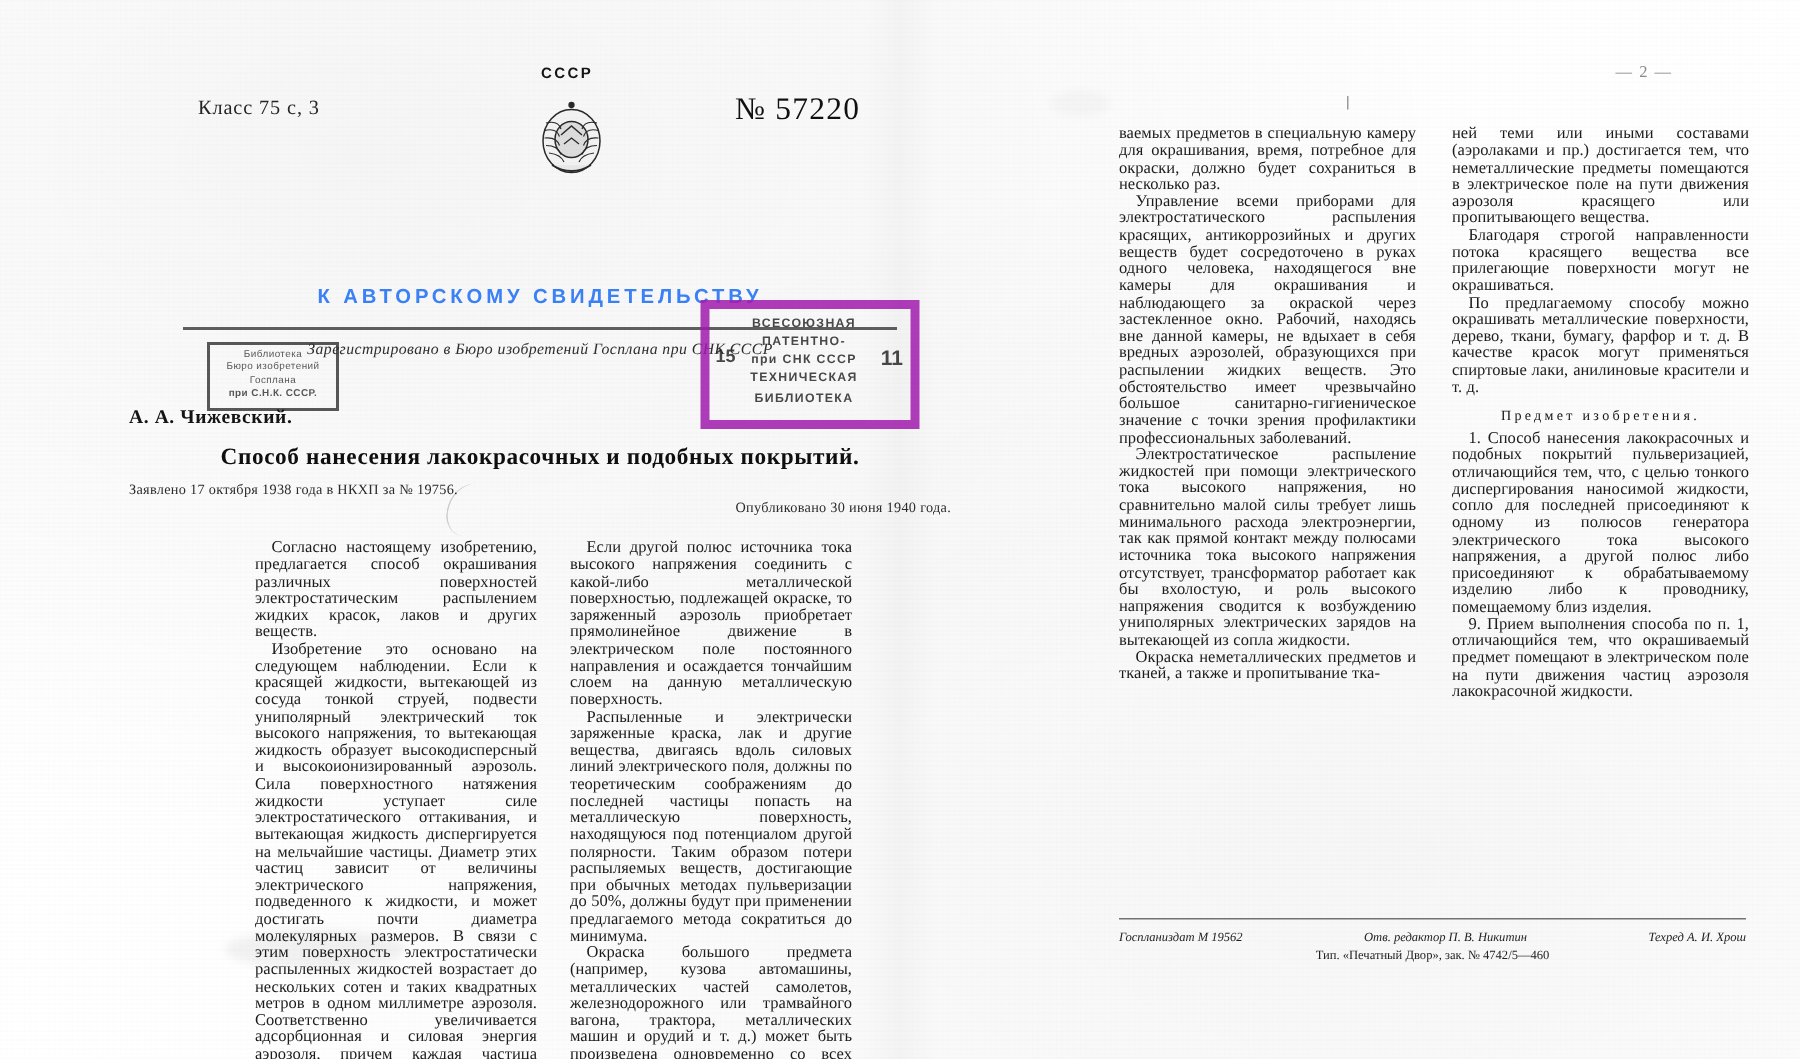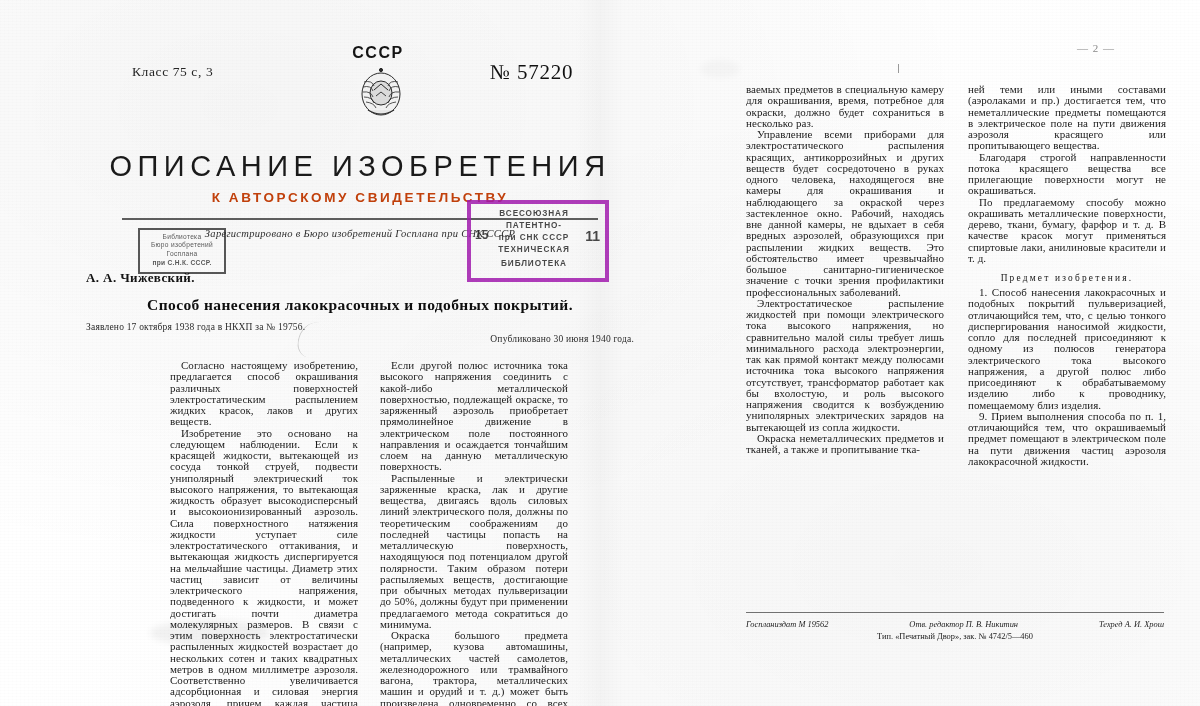--- a/index.html
+++ b/index.html
@@ -30,39 +30,39 @@
   .lp{position:absolute;left:86px;top:22px;width:548px;height:660px;}
 
   .klass{
     position:absolute;left:46px;top:42px;
     font-size:13.5px;letter-spacing:.6px;color:#262626;
     white-space:nowrap;
   }
   .cccp{
     position:absolute;left:232px;top:22px;width:120px;text-align:center;
     font-family:"Liberation Sans", sans-serif;
-    font-weight:bold;font-size:16px;letter-spacing:1.6px;color:#151515;
+    font-weight:bold;font-size:10px;letter-spacing:1.6px;color:#151515;
   }
   .emblem{
     position:absolute;left:272px;top:44px;width:46px;height:56px;
   }
   .num{
     position:absolute;left:404px;top:38px;
     font-size:21px;letter-spacing:.8px;color:#111;white-space:nowrap;
   }
 
   .title1{
     position:absolute;left:0;top:128px;width:548px;text-align:center;
     font-family:"Liberation Sans", sans-serif;
     font-size:29px;letter-spacing:5.5px;color:#1b1b1b;white-space:nowrap;
   }
   .title2{
     position:absolute;left:0;top:168px;width:548px;text-align:center;
     font-family:"Liberation Sans", sans-serif;
-    font-weight:bold;font-size:13.5px;letter-spacing:2.6px;color:#c2410c;white-space:nowrap;
+    font-weight:bold;font-size:13.5px;letter-spacing:2.6px;color:#3b82f6;white-space:nowrap;
   }
   .rule{
     position:absolute;left:36px;top:196px;width:476px;height:2px;background:#2b2b2b;opacity:.75;
   }
   .reg{
     position:absolute;left:0;top:206px;width:548px;text-align:center;
     font-style:italic;font-size:10.5px;letter-spacing:.3px;color:#2e2e2e;white-space:nowrap;
   }
   .author{
     position:absolute;left:0;top:248px;width:548px;
@@ -78,21 +78,21 @@
     font-size:9.5px;letter-spacing:.2px;color:#2b2b2b;white-space:nowrap;
   }
   .published{
     position:absolute;left:0;top:312px;width:548px;text-align:right;
     font-size:9.5px;letter-spacing:.2px;color:#2b2b2b;white-space:nowrap;
   }
 
   
   .stamp-lib{
     position:absolute;left:381px;top:178px;width:134px;height:74px;
-    border:4px solid #a21caf;
+    border:6px solid #a21caf;
     font-family:"Liberation Sans", sans-serif;
     color:#2a2a2a;
     opacity:.85;
   }
   .stamp-lib .sl{
     position:absolute;left:14px;right:22px;text-align:center;
     font-size:8.2px;letter-spacing:.9px;font-weight:bold;
   }
   .stamp-lib .l1{top:5px;}
   .stamp-lib .l2{top:17px;}
@@ -215,21 +215,20 @@
           </g>
           <path d="M10 44 Q23 52 36 44" stroke-width="1.2" fill="#e8e8e8"></path>
           <path d="M16 24 L23 18 L30 24" stroke-width="1"></path>
           <path d="M18 30 L23 26 L28 30" stroke-width="0.9"></path>
         </g>
       </svg>
     </div>
 
     <div class="num">№ 57220</div>
 
-    <div class="title1">ОПИСАНИЕ ИЗОБРЕТЕНИЯ</div>
     <div class="title2">К АВТОРСКОМУ СВИДЕТЕЛЬСТВУ</div>
 
     <div class="rule"></div>
 
     <div class="reg">Зарегистрировано в Бюро изобретений Госплана при СНК СССР</div>
 
     <div class="stamp-lib">
       <div class="sl l1">ВСЕСОЮЗНАЯ</div>
       <div class="sl l2">ПАТЕНТНО-</div>
       <div class="sl l3">при СНК СССР</div>

